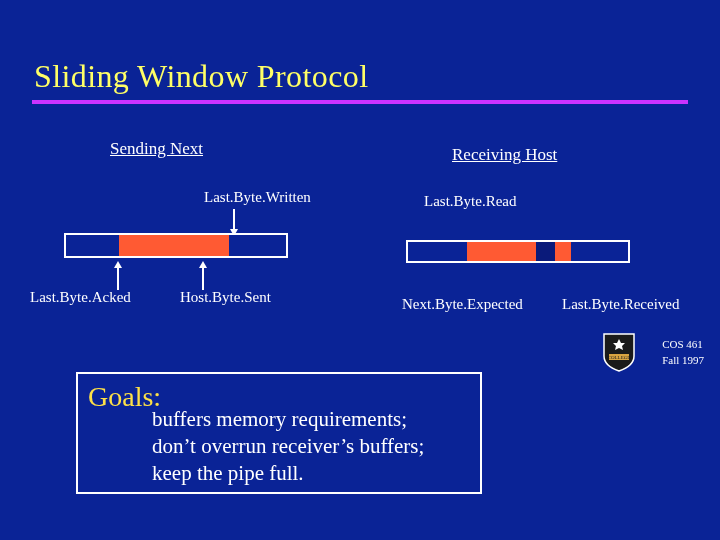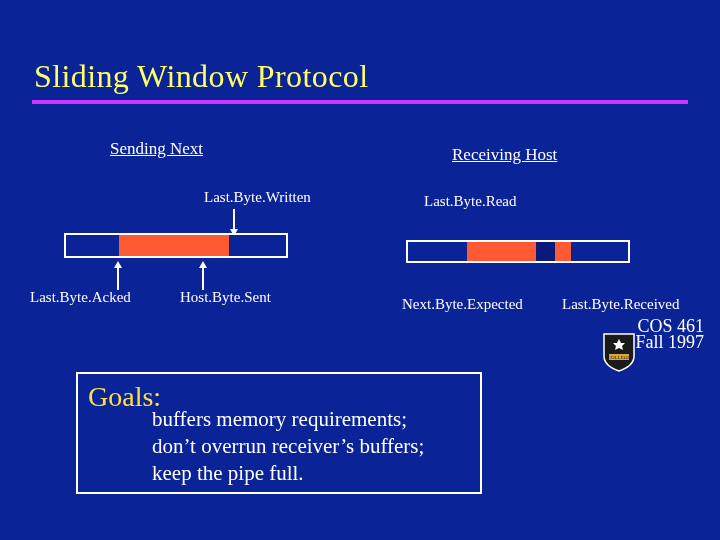--- a/index.html
+++ b/index.html
@@ -103,25 +103,25 @@
     left: 152px;
     top: 406px;
     color: #ffffff;
     font-size: 21px;
     line-height: 27px;
     font-family: "Liberation Serif", serif;
   }
   .footer {
     position: absolute;
     right: 16px;
-    bottom: 52px;
+    bottom: 34px;
     color: #ffffff;
-    font-size: 18px;
+    font-size: 11px;
     line-height: 16px;
-    text-align: right;
+    text-align: left;
     font-family: "Liberation Serif", serif;
   }
   .crest {
     position: absolute;
     right: 84px;
     bottom: 30px;
     width: 34px;
     height: 40px;
   }
 </style>

